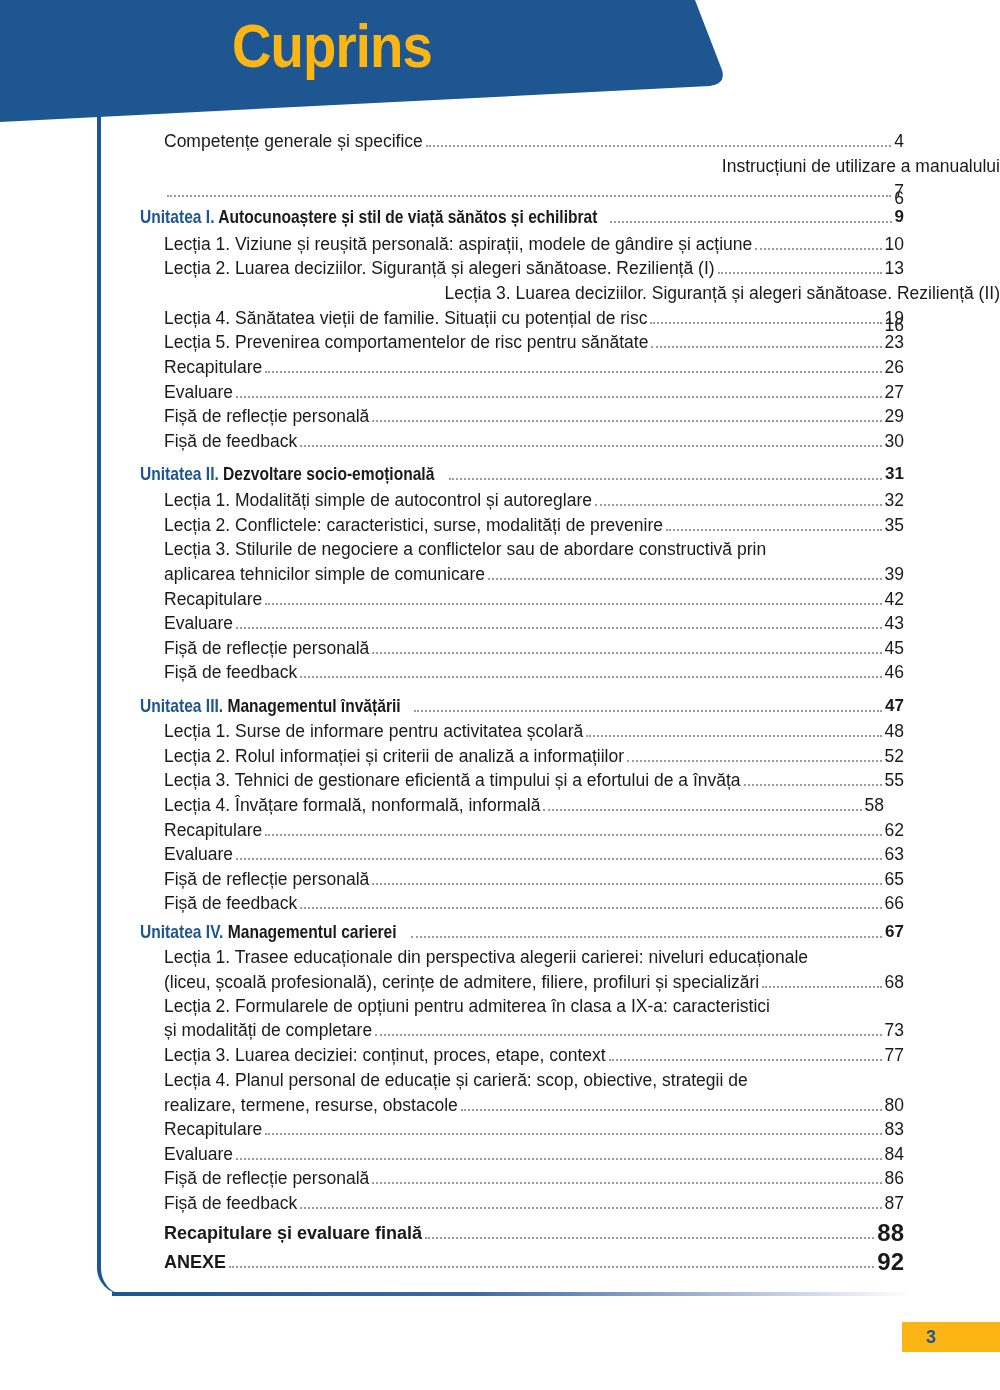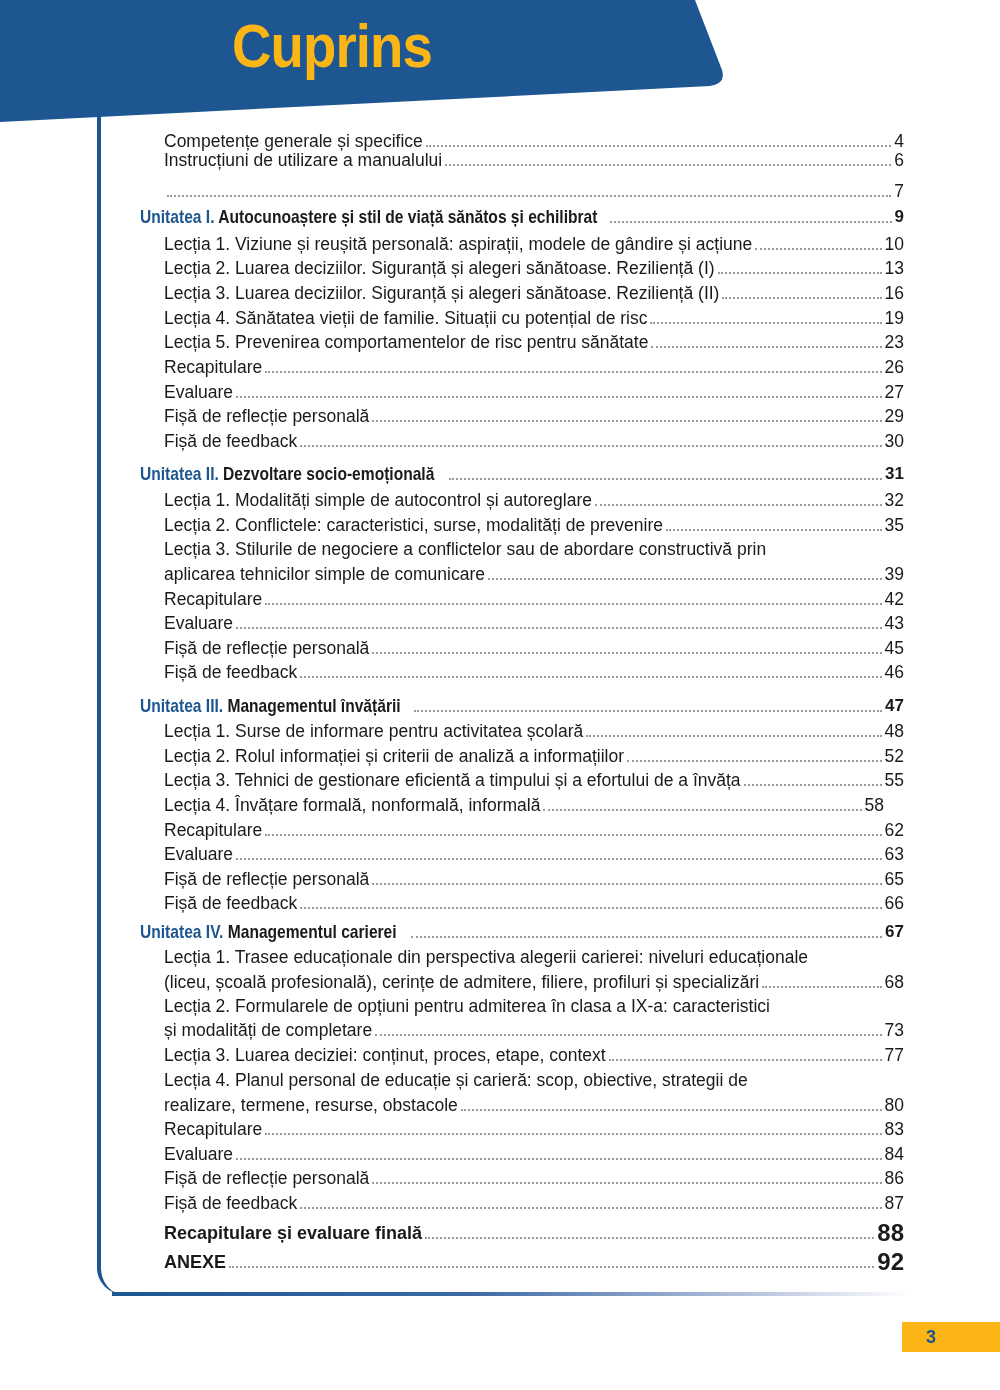--- a/index.html
+++ b/index.html
@@ -45,21 +45,21 @@
 <div class="frame-bottom"></div>
 
 <div class="toc">
 
   <div class="row" style="top:129px;">
     <span style="width:164px"></span>
       <span class="txt">Competențe generale și specifice</span>
     <span class="dots"></span>
     <span class="pg" style="margin-right:96px">4</span>
   </div>
-  <div class="row" style="top:148px;">
+  <div class="row" style="top:154px;flex-direction:column;">
     <span style="width:164px"></span>
       <span class="txt">Instrucțiuni de utilizare a manualului</span>
     <span class="dots"></span>
     <span class="pg" style="margin-right:96px">6</span>
   </div>
   <div class="row bold" style="top:179px;">
     <span style="width:164px"></span>
     <span class="dots"></span>
     <span class="pg" style="margin-right:96px">7</span>
   </div>
@@ -75,21 +75,21 @@
       <span class="txt">Lecția 1. Viziune și reușită personală: aspirații, modele de gândire și acțiune</span>
       <span class="dots"></span>
       <span class="pg" style="margin-right:96px">10</span>
     </div>
   <div class="row" style="top:256px;">
       <span style="width:164px"></span>
       <span class="txt">Lecția 2. Luarea deciziilor. Siguranță și alegeri sănătoase. Reziliență (I)</span>
       <span class="dots"></span>
       <span class="pg" style="margin-right:96px">13</span>
     </div>
-  <div class="row" style="top:281px;">
+  <div class="row" style="top:281px;flex-direction:column;">
       <span style="width:164px"></span>
       <span class="txt">Lecția 3. Luarea deciziilor. Siguranță și alegeri sănătoase. Reziliență (II)</span>
       <span class="dots"></span>
       <span class="pg" style="margin-right:96px">16</span>
     </div>
   <div class="row" style="top:306px;">
       <span style="width:164px"></span>
       <span class="txt">Lecția 4. Sănătatea vieții de familie. Situații cu potențial de risc</span>
       <span class="dots"></span>
       <span class="pg" style="margin-right:96px">19</span>

